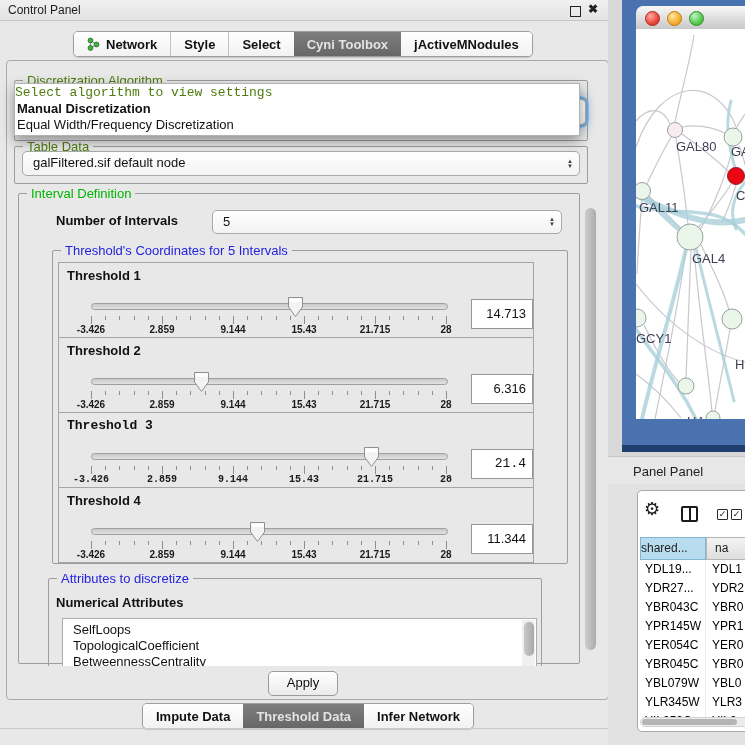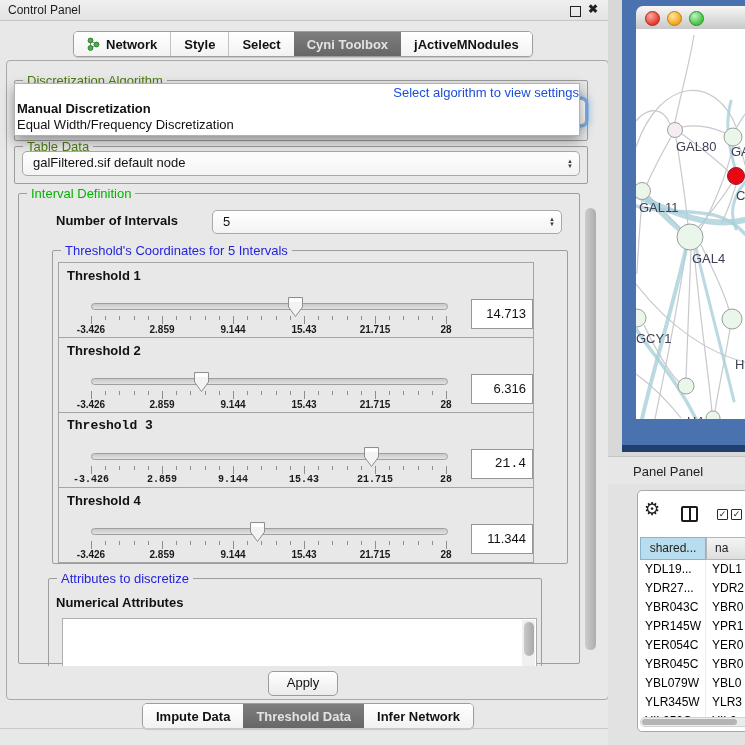--- a/index.html
+++ b/index.html
@@ -33,21 +33,21 @@
 
   .combo{position:absolute;background:linear-gradient(#ffffff,#f3f3f3);border:1px solid #a9a9a9;
     border-radius:5px;font-size:13px;color:#111;}
   .combo .txt{display:block;padding-left:10px;line-height:21px;white-space:nowrap;overflow:hidden;}
   .combo .arrows{position:absolute;right:6px;top:50%;transform:translateY(-50%);
     display:flex;flex-direction:column;align-items:center;font-size:6px;line-height:5px;color:#3c3c3c;}
   .combo.focused{box-shadow:0 0 0 2.5px rgba(108,166,224,.9),0 0 7px 3px rgba(108,166,224,.55);}
 
   #algo-popup{position:absolute;left:14px;top:83px;width:564px;height:51px;background:#fff;
     border:1px solid #b2b2b2;box-shadow:0 5px 12px rgba(0,0,0,.38);z-index:30;}
-  .popup-prompt{height:17px;line-height:17px;text-align:right;color:#1d4ed8;font-size:13px;}
+  .popup-prompt{height:17px;line-height:17px;text-align:left;color:#4d7c0f;font-size:13px;font-family:Liberation Mono, monospace;}
   .popup-item{height:16px;line-height:16px;padding-left:2px;font-size:13px;color:#111;white-space:nowrap;}
   .popup-item.bold{font-weight:700;}
 
   #scroll-region{position:absolute;left:14px;top:188px;width:570px;height:478px;overflow:hidden;}
 
   .blabel{position:absolute;font-size:13px;font-weight:700;color:#111;white-space:nowrap;}
 
   .thr-panel{position:absolute;left:44px;width:474px;height:74px;border:1px solid #a5a5a5;background:#e8e8e8;}
   .thr-label{position:absolute;left:8px;top:5px;font-size:13px;font-weight:700;color:#111;}
   .sl-track{position:absolute;left:32px;top:40px;width:355px;height:5px;border:1px solid #9f9f9f;
@@ -90,21 +90,21 @@
   #tp-title{position:absolute;left:25px;top:7px;font-size:13px;color:#222;}
   #tp-area{position:absolute;left:0;top:484px;width:137px;height:261px;background:#e2e2e2;}
   #tp-card{position:absolute;left:29px;top:6px;width:130px;height:240px;background:#fff;
     border:1px solid #a8a8a8;border-top-left-radius:5px;border-bottom-left-radius:5px;}
   #gear{position:absolute;left:6px;top:9px;font-size:18px;color:#1e1e1e;line-height:18px;}
   #colicon{position:absolute;left:43px;top:15px;width:13px;height:12px;border:2px solid #1b1b1b;border-radius:2px;}
   #colicon div{position:absolute;left:50%;top:0;width:2px;height:100%;background:#1b1b1b;transform:translateX(-50%);}
   .chk{position:absolute;top:18px;width:9px;height:9px;border:1.5px solid #2a2a2a;border-radius:1px;font-size:9px;line-height:8px;color:#1a1a1a;text-align:center;}
   #chk1{left:79px;} #chk2{left:93px;}
   .th-row{position:absolute;left:2px;top:46px;height:23px;display:flex;}
-  .th-cell{box-sizing:border-box;font-size:12px;line-height:21px;text-align:center;
+  .th-cell{box-sizing:border-box;font-size:12px;line-height:21px;text-align:left;
     border:1px solid #b5b5b5;background:linear-gradient(#f4f4f4,#dedede);color:#222;white-space:nowrap;overflow:hidden;}
   .th-cell.sel{background:#b8ddef;border-color:#84b6d0;}
   #tp-rows{position:absolute;left:2px;top:69px;width:126px;height:157px;overflow:hidden;}
   .t-row{display:flex;height:19px;}
   .t-cell{font-size:12px;line-height:19px;color:#000;white-space:nowrap;overflow:hidden;}
   .t-cell.c1{width:66px;padding-left:5px;box-sizing:border-box;border-right:1px solid #ececec;}
   .t-cell.c2{padding-left:6px;}
   #tp-hsb{position:absolute;left:2px;top:226px;width:124px;height:10px;background:#ececec;border:1px solid #d2d2d2;border-radius:5px;box-sizing:border-box;}
   #tp-hsb .thumb{position:absolute;left:1px;top:1px;width:95px;height:6px;background:#b4b4b4;border-radius:3px;}
 
@@ -359,20 +359,25 @@
             <div class="tick-label" style="left: 387px;">28</div>
             <div class="val-box">11.344</div>
           </div>
         </div>
 
       <div class="group" style="left:34px;top:390px;width:492px;height:276px;">
         <span class="gtitle blue">Attributes to discretize</span>
       </div>
       <span class="blabel" style="left:42px;top:407px;">Numerical Attributes</span>
       <div id="attr-listbox">
+        <div id="attr-items" style="padding-top:3px;">
+            <div class="attr-item">SelfLoops</div>
+            <div class="attr-item">TopologicalCoefficient</div>
+            <div class="attr-item">BetweennessCentrality</div>
+          </div>
         <div id="attr-sb">
             <div class="thumb"></div>
           </div>
       </div>
     </div>
 
     <div id="main-sb">
         <div class="thumb"></div>
       </div>
 

